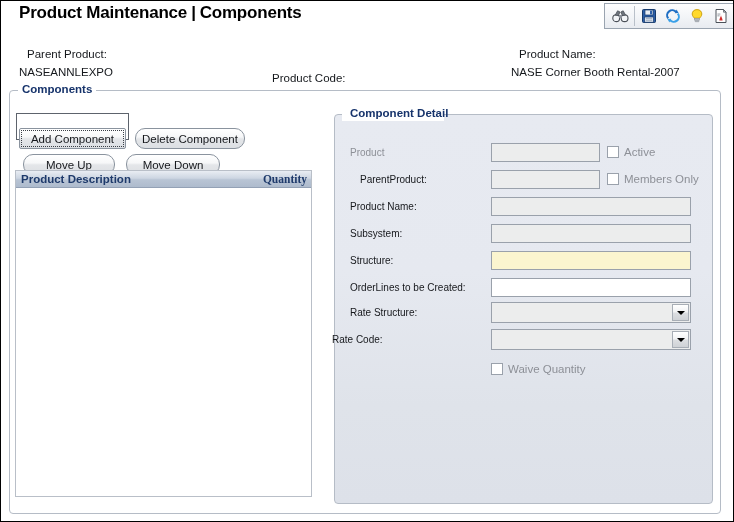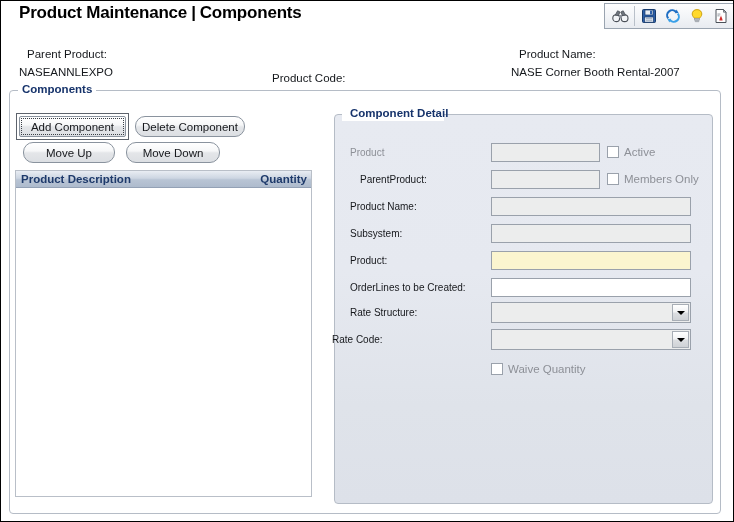--- a/index.html
+++ b/index.html
@@ -136,20 +136,21 @@
     background: linear-gradient(to bottom, #ffffff 0%, #f6f7f8 42%, #e4e6e9 52%, #dcdfe3 100%);
     font-family: "Liberation Sans", sans-serif;
     font-size: 11.5px;
     color: #16181c;
     display: flex;
     align-items: center;
     justify-content: center;
     padding: 0;
     cursor: default;
     white-space: nowrap;
+    margin-top: 12px;
   }
   .btn-focus-wrap {
     position: absolute;
     box-sizing: border-box;
     border: 1px solid #5d636c;
     padding: 2px;
   }
   .btn-focus-wrap .btn {
     position: relative;
     left: 0; top: 0;
@@ -179,21 +180,21 @@
     display: flex;
     align-items: center;
   }
   .list-header-cell {
     font-size: 11.5px;
     font-weight: bold;
     color: #1e3a6b;
     white-space: nowrap;
   }
   .lh-desc { position: absolute; left: 5px; }
-  .lh-qty  { position: absolute; right: 4px; }
+  .lh-qty  { position: absolute; right: 4px; font-family: Liberation Serif, serif; }
   .list-body {
     height: 308px;
     background: #ffffff;
   }
 
   
   #detail-group {
     left: 333px;
     top: 113px;
     width: 379px;
@@ -396,21 +397,21 @@
     <span class="checkbox"></span>
     <span class="check-label">Members Only</span>
   </div>
 
   <div class="form-label" style="left:349px; top:199px;">Product Name:</div>
   <input class="field readonly" style="left: 490px; top: 196px; width: 200px;" readonly="" value="">
 
   <div class="form-label" style="left:349px; top:226px;">Subsystem:</div>
   <input class="field readonly" style="left: 490px; top: 223px; width: 200px;" readonly="" value="">
 
-  <div class="form-label" style="left:349px; top:253px;">Product:</div>
+  <div class="form-label" style="left:349px; top:253px;">Structure:</div>
   <input class="field required" style="left: 490px; top: 250px; width: 200px;" value="">
 
   <div class="form-label" style="left:349px; top:280px;">OrderLines to be Created:</div>
   <input class="field editable" style="left: 490px; top: 277px; width: 200px;" value="">
 
   <div class="form-label" style="left:349px; top:305px;">Rate Structure:</div>
   <div class="combo" style="left:490px; top:301px; width:200px;">
     <span class="combo-arrow">
         <span class="tri"></span>
       </span>

